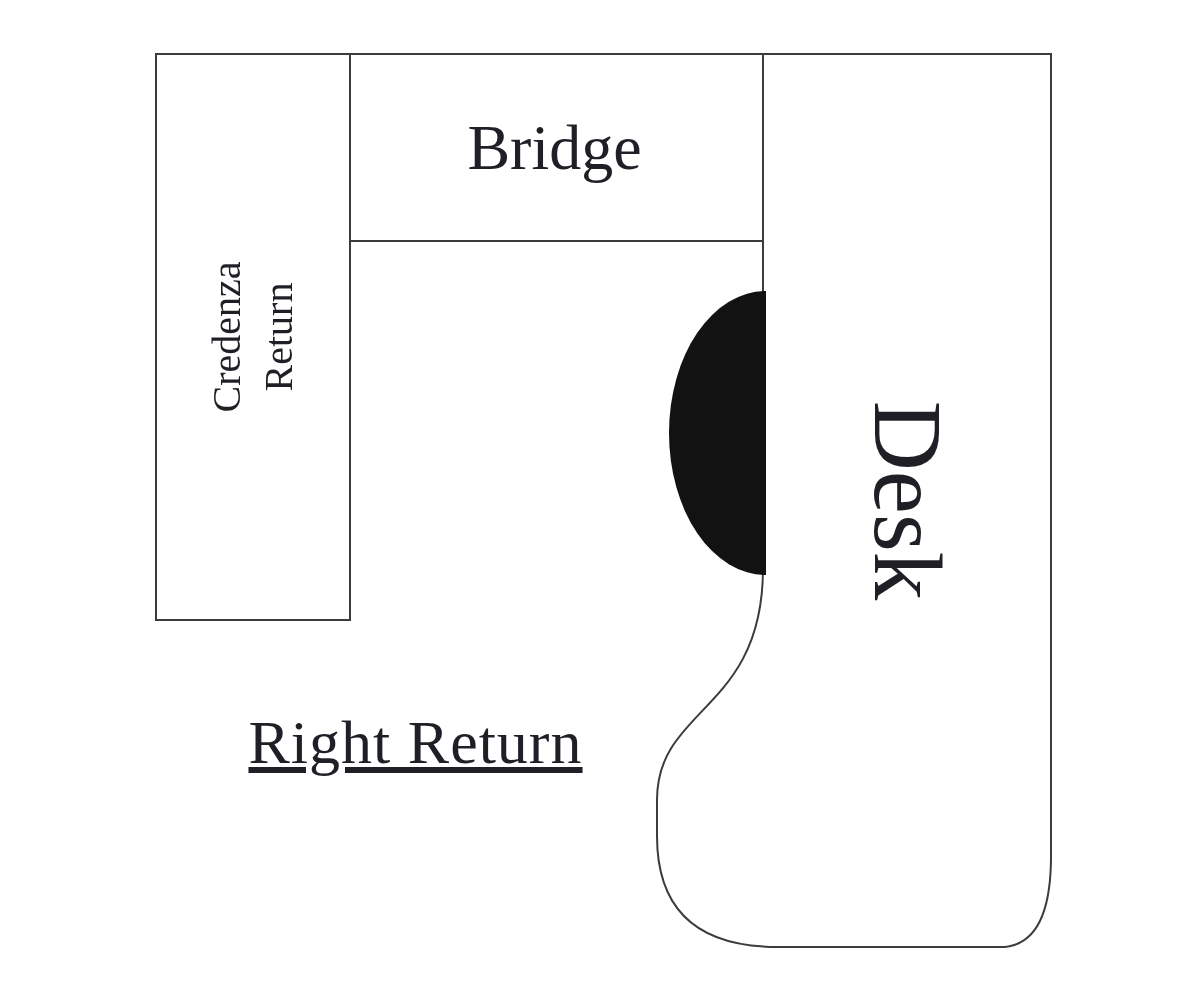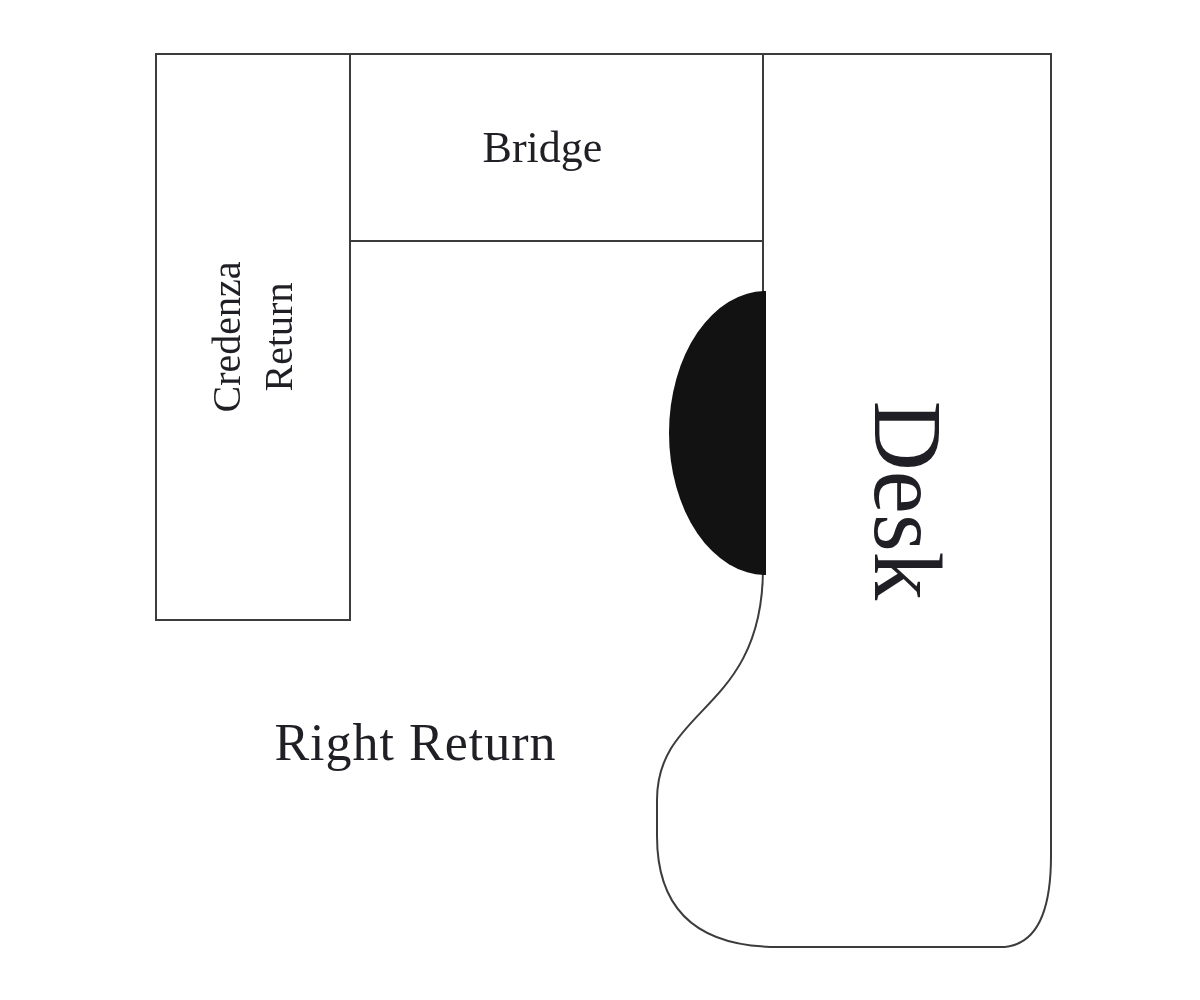--- a/index.html
+++ b/index.html
@@ -44,36 +44,37 @@
   .label-credenza {
     left: 156px; top: 54px; width: 194px; height: 566px;
     font-size: 40px;
     line-height: 1.3;
   }
   .label-credenza span {
     width: 210px;
     transform: rotate(-90deg);
   }
   .label-bridge {
-    left: 336px; top: 54px; width: 413px; height: 187px;
-    font-size: 44px;
+    left: 348px; top: 54px; width: 413px; height: 187px;
+    font-size: 64px;
   }
   .label-desk {
     left: 763px; top: 54px; width: 290px; height: 893px;
     font-size: 97px;
   }
   .label-desk span {
     transform: rotate(90deg);
     white-space: nowrap;
   }
   .label-right-return {
     left: 193px; top: 700px; width: 445px; height: 84px;
-    font-size: 52px;
+    font-size: 62px;
     letter-spacing: 1px;
     white-space: nowrap;
+    text-decoration: underline;
   }
 </style>
 </head>
 <body>
 
 <div class="stage">
 
   <svg viewBox="0 0 1200 1000" width="1200" height="1000">
 
     <path class="shape" d="M 763 54

